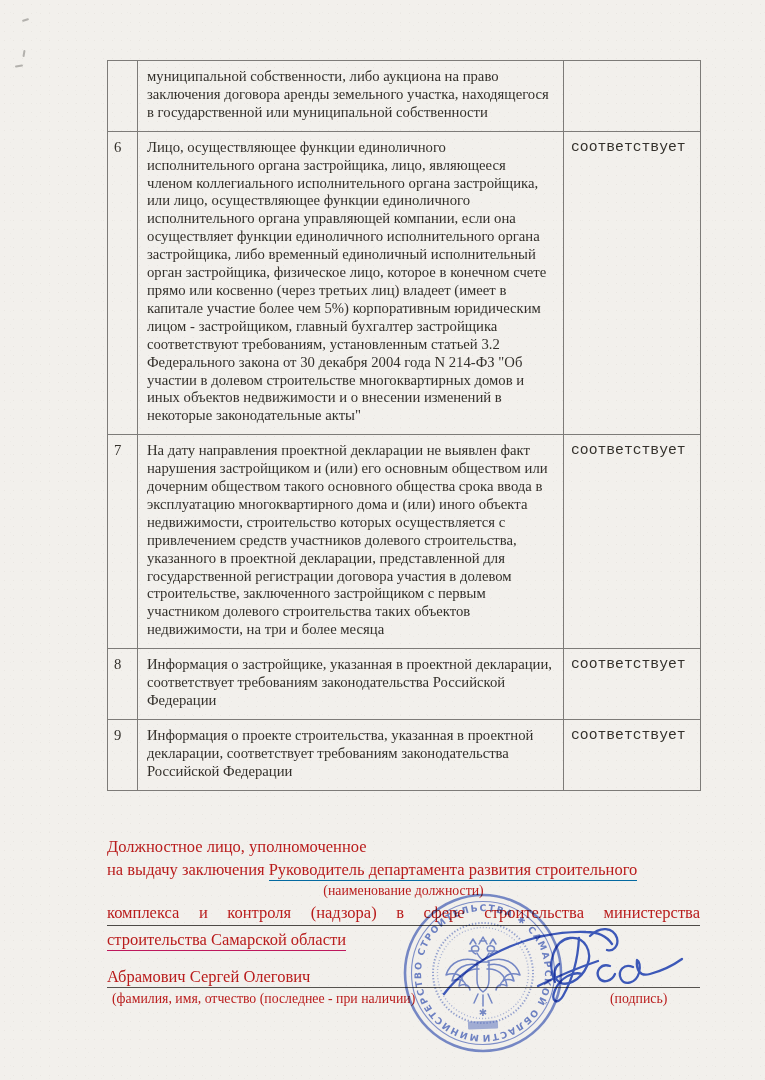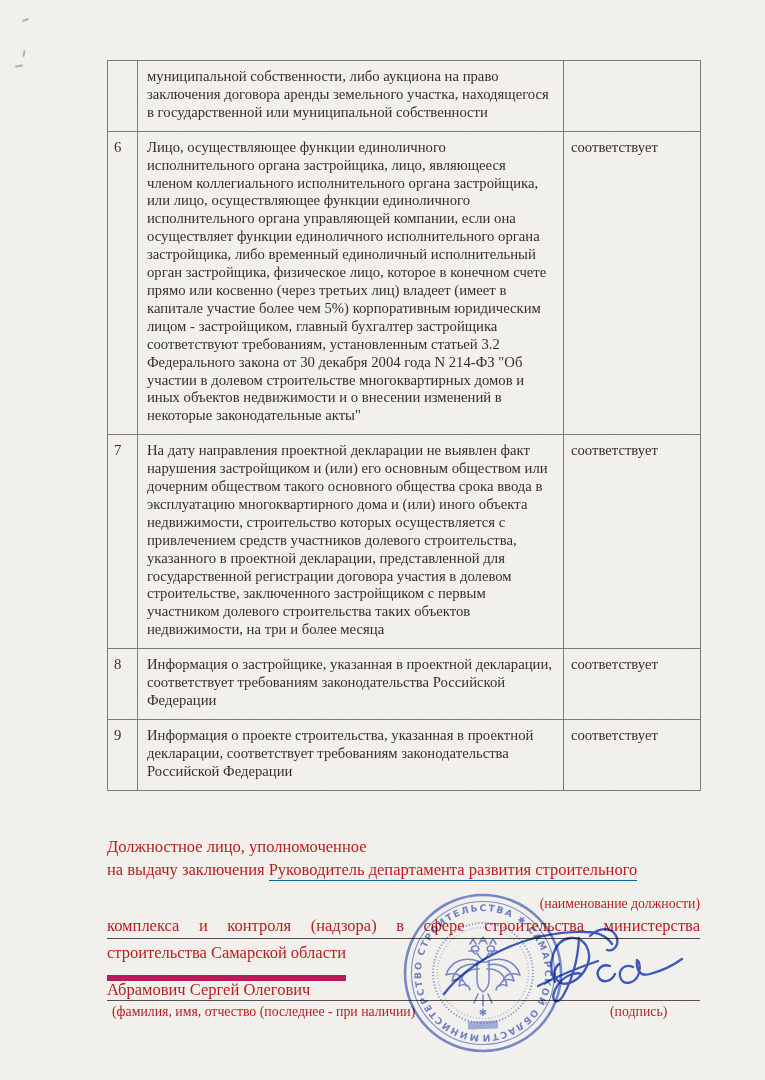--- a/index.html
+++ b/index.html
@@ -28,35 +28,35 @@
 
   
   .table-wrap { position: absolute; left: 107px; top: 60px; width: 593px; }
   table.doc-table {
     border-collapse: collapse; table-layout: fixed; width: 593px;
     font-size: 14.7px; line-height: 17.9px; color: #33302b;
   }
   .doc-table td { border: 1px solid #7d7b78; vertical-align: top; }
   td.c-num  { padding: 7px 2px 6px 6px; }
   td.c-text { padding: 7px 10px 9px 9px; text-align: left; }
-  td.c-status { padding: 7px 4px 6px 7px; }
+  td.c-status { padding: 7px 4px 6px 7px; font-family: Liberation Mono, monospace; }
 
   
   .footer { position: absolute; left: 107px; top: 836px; width: 593px; font-size: 16.5px; color: #b91c1c; }
   .f-line1 { line-height: 22px; }
   .f-line2 { line-height: 24px; white-space: nowrap; }
   .u { border-bottom: 1px solid #0369a1; padding-bottom: 1px; }
-  .f-caption1 { text-align: right; font-size: 13.8px; line-height: 16px; margin-top: 14px; }
+  .f-caption1 { text-align: center; font-size: 13.8px; line-height: 16px; margin-top: 1px; }
   .f-line3 {
     line-height: 25px; margin-top: 1px;
     text-align: justify; text-align-last: justify;
     border-bottom: 1px solid #4d4a46;
   }
   .f-line4 { line-height: 25px; margin-top: 1px; }
-  .f-line4 span { border-bottom: 6px solid #be185d; padding-bottom: 13px; }
+  .f-line4 span { border-bottom: 1px solid #be185d; padding-bottom: 1px; }
   .f-name-row {
     margin-top: 14px; line-height: 21px;
     border-bottom: 1px solid #55524e;
   }
   .f-captions { position: relative; font-size: 13.8px; line-height: 17px; margin-top: 2px; text-decoration: underline; }
   .f-caption-name { padding-left: 5px; display: inline-block; }
   .f-caption-sign { position: absolute; left: 455px; top: 0; margin-left: 48px; }
 
   
   .seal {

